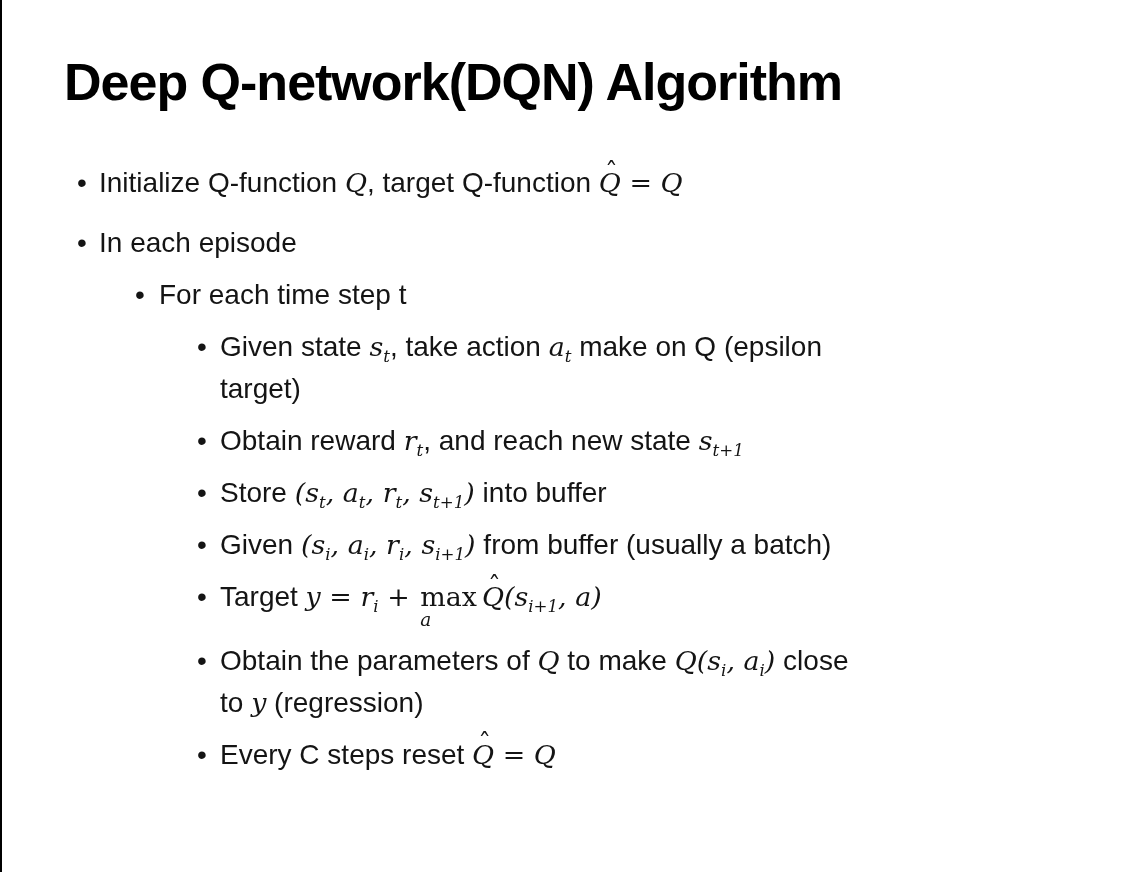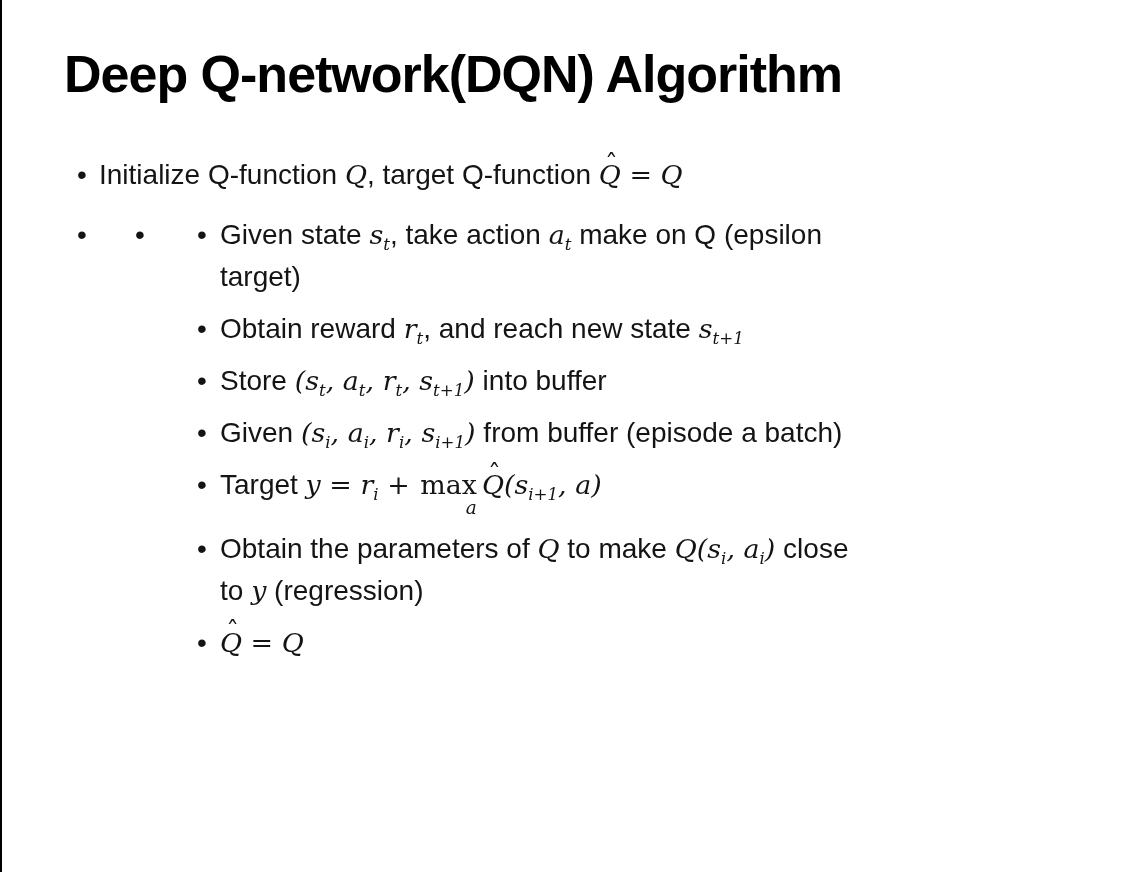--- a/index.html
+++ b/index.html
@@ -7,21 +7,21 @@
     width:1124px; height:872px;
     background:#ffffff;
     border-left:2px solid #000000;
     box-sizing:border-box;
     overflow:hidden;
     font-family:"Liberation Sans", sans-serif;
     color:#141414;
   }
   .slide { padding:44px 20px 0 62px; }
   h1.title {
-    margin:0 0 50px 0;
+    margin:8px 0 50px 0;
     font-size:52px;
     line-height:60px;
     font-weight:700;
     letter-spacing:-1px;
     color:#000000;
   }
   ul.bullets {
     list-style:none;
     margin:0; padding:0;
     width:1004px;
@@ -63,21 +63,21 @@
   }
   .hatmark {
     position:absolute;
     top:-0.44em; left:28%;
     font-style:normal;
     font-size:0.95em;
     font-family:"DejaVu Serif", serif;
   }
   .munder {
     display:inline-block;
-    text-align:right;
+    text-align:left;
     vertical-align:-0.72em;
     line-height:1;
     margin:0 5px 0 2px;
   }
   .munder .base {
     display:block;
     font-family:"DejaVu Serif", serif;
     font-style:normal;
     font-size:0.96em;
     line-height:1.05;
@@ -90,23 +90,23 @@
     line-height:1;
   }
 </style>
 </head>
 <body>
 
 <div class="slide">
   <h1 class="title">Deep Q-network(DQN) Algorithm</h1>
   <ul class="bullets">
       <li class="l1"><span class="dot">•</span><span>Initialize Q-function </span><span class="m">Q</span><span>, target Q-function </span><span class="mhat"><span class="hatmark">ˆ</span><span class="hatbase">Q</span></span><span class="m"> = Q</span></li>
-      <li class="l1"><span class="dot">•</span></li>
-      <li class="l2"><span class="dot">•</span></li>
+      <li class="l1"><span class="dot">•</span><span>In each episode</span></li>
+      <li class="l2"><span class="dot">•</span><span>For each time step t</span></li>
       <li class="l3"><span class="dot">•</span><span>Given state </span><span class="m">s<sub>t</sub></span><span>, take action </span><span class="m">a<sub>t</sub></span><span> make on Q (epsilon</span><br><span>target)</span></li>
       <li class="l3"><span class="dot">•</span><span>Obtain reward </span><span class="m">r<sub>t</sub></span><span>, and reach new state </span><span class="m">s<sub>t+1</sub></span></li>
       <li class="l3"><span class="dot">•</span><span>Store </span><span class="m">(</span><span class="m">s<sub>t</sub></span><span class="m">, </span><span class="m">a<sub>t</sub></span><span class="m">, </span><span class="m">r<sub>t</sub></span><span class="m">, </span><span class="m">s<sub>t+1</sub></span><span class="m">)</span><span> into buffer</span></li>
-      <li class="l3"><span class="dot">•</span><span>Given </span><span class="m">(</span><span class="m">s<sub>i</sub></span><span class="m">, </span><span class="m">a<sub>i</sub></span><span class="m">, </span><span class="m">r<sub>i</sub></span><span class="m">, </span><span class="m">s<sub>i+1</sub></span><span class="m">)</span><span> from buffer (episode a batch)</span></li>
+      <li class="l3"><span class="dot">•</span><span>Given </span><span class="m">(</span><span class="m">s<sub>i</sub></span><span class="m">, </span><span class="m">a<sub>i</sub></span><span class="m">, </span><span class="m">r<sub>i</sub></span><span class="m">, </span><span class="m">s<sub>i+1</sub></span><span class="m">)</span><span> from buffer (usually a batch)</span></li>
       <li class="l3"><span class="dot">•</span><span>Target </span><span class="m">y = </span><span class="m">r<sub>i</sub></span><span class="m"> + </span><span class="munder"><span class="base">max</span><span class="under">a</span></span><span class="mhat"><span class="hatmark">ˆ</span><span class="hatbase">Q</span></span><span class="m">(</span><span class="m">s<sub>i+1</sub></span><span class="m">, a)</span></li>
       <li class="l3"><span class="dot">•</span><span>Obtain the parameters of </span><span class="m">Q</span><span> to make </span><span class="m">Q(</span><span class="m">s<sub>i</sub></span><span class="m">, </span><span class="m">a<sub>i</sub></span><span class="m">)</span><span> close</span><br><span>to </span><span class="m">y</span><span> (regression)</span></li>
-      <li class="l3"><span class="dot">•</span><span class="mhat"><span class="hatmark">ˆ</span><span class="hatbase">Q</span></span><span class="m"> = Q</span></li>
+      <li class="l3"><span class="dot">•</span><span>Every C steps reset </span><span class="mhat"><span class="hatmark">ˆ</span><span class="hatbase">Q</span></span><span class="m"> = Q</span></li>
     </ul>
 </div>
 
 </body></html>

